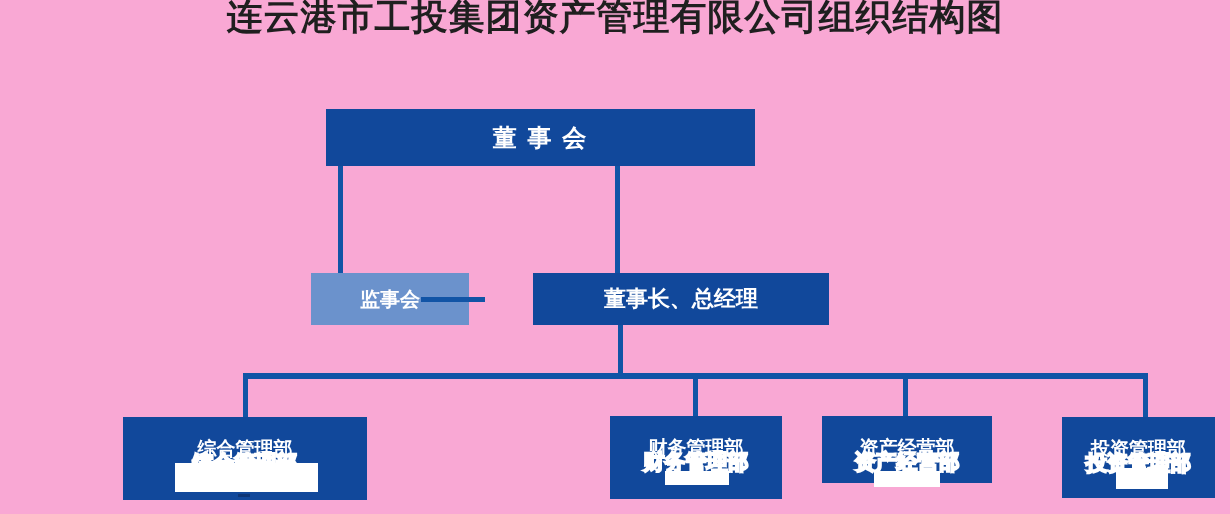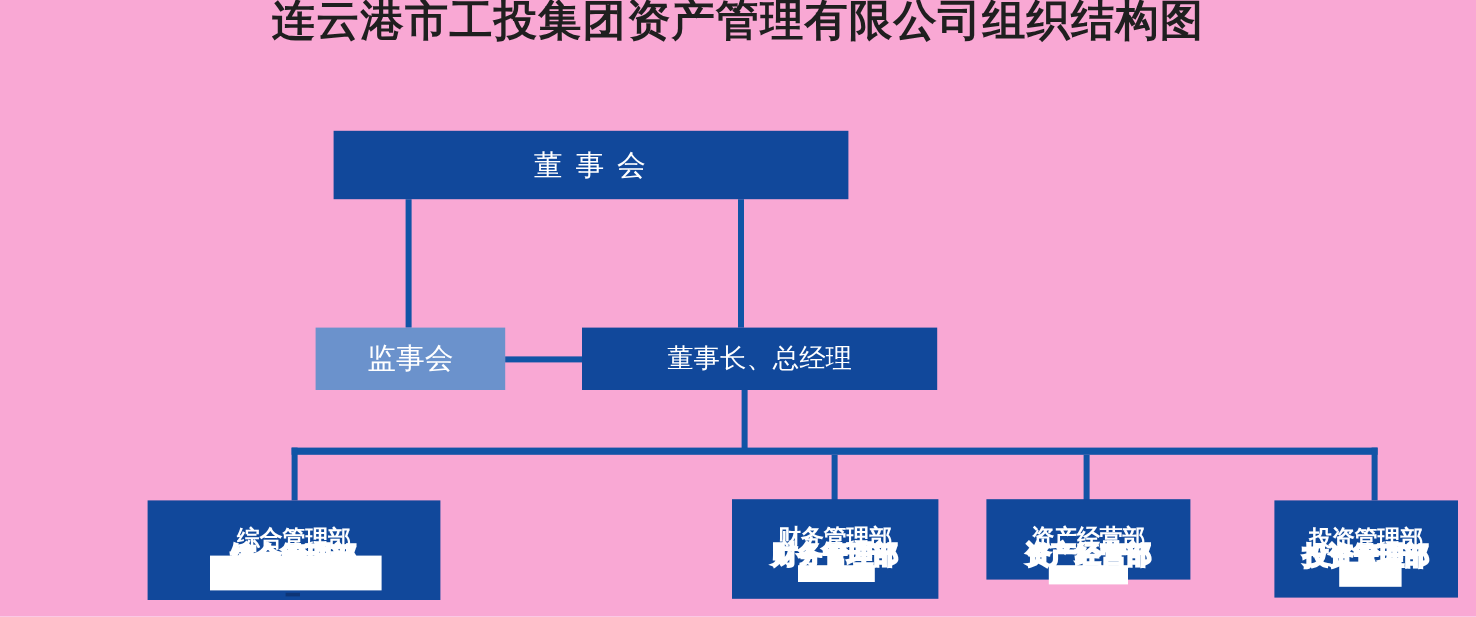--- a/index.html
+++ b/index.html
@@ -22,30 +22,31 @@
     color: #1f1f1f;
     letter-spacing: 1px;
     white-space: nowrap;
   }
   .node {
     position: absolute;
     display: flex;
     align-items: center;
     justify-content: center;
     color: #ffffff;
-    font-weight: normal;
+    font-weight: bold;
     white-space: nowrap;
+    margin-left: 48px;
   }
   .node.primary { background: #11489b; }
   .node.secondary { background: #6b92cc; }
   .line { position: absolute; background: #1154a6; }
 
   
   #board       { left: 278px; top: 109px; width: 429px; height: 57px; font-size: 24px; letter-spacing: 2px; }
-  #supervisory { left: 263px; top: 273px; width: 158px; height: 52px; font-size: 24px; text-align: center; }
+  #supervisory { left: 263px; top: 273px; width: 158px; height: 52px; font-size: 20px; text-align: center; }
   #chairman    { left: 485px; top: 273px; width: 296px; height: 52px; font-size: 22px; }
 
   
   #line-board-supervisory   { left: 338px;  top: 166px; width: 5px;   height: 107px; }
   #line-board-chairman      { left: 615px;  top: 166px; width: 5px;   height: 107px; }
   #line-supervisory-chairman{ left: 421px;  top: 297px; width: 64px;  height: 5px;  }
   #line-chairman-bus        { left: 618px;  top: 325px; width: 5px;   height: 49px; }
   #bus                      { left: 243px;  top: 373px; width: 905px; height: 6px;  }
   #drop1                    { left: 243px;  top: 373px; width: 5px;   height: 44px; }
   #drop2                    { left: 693px;  top: 379px; width: 5px;   height: 38px; }

